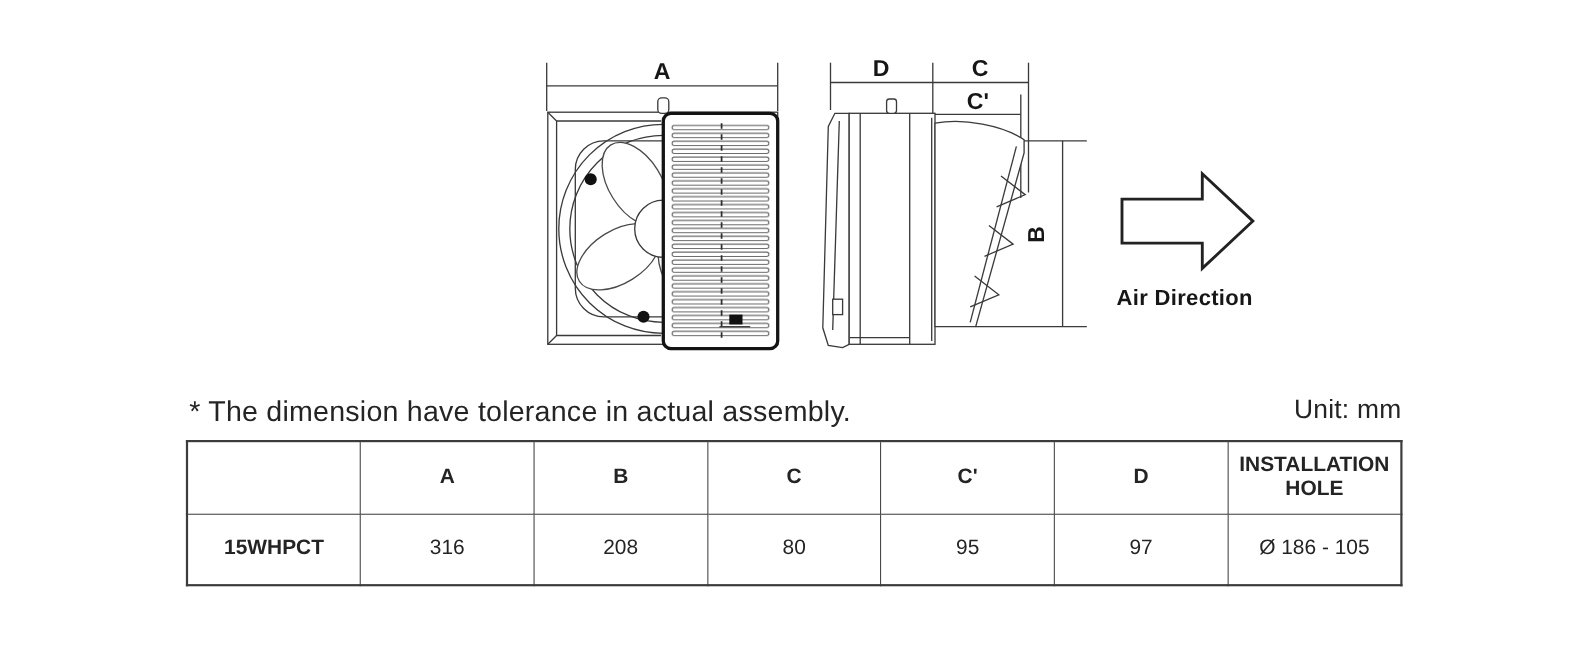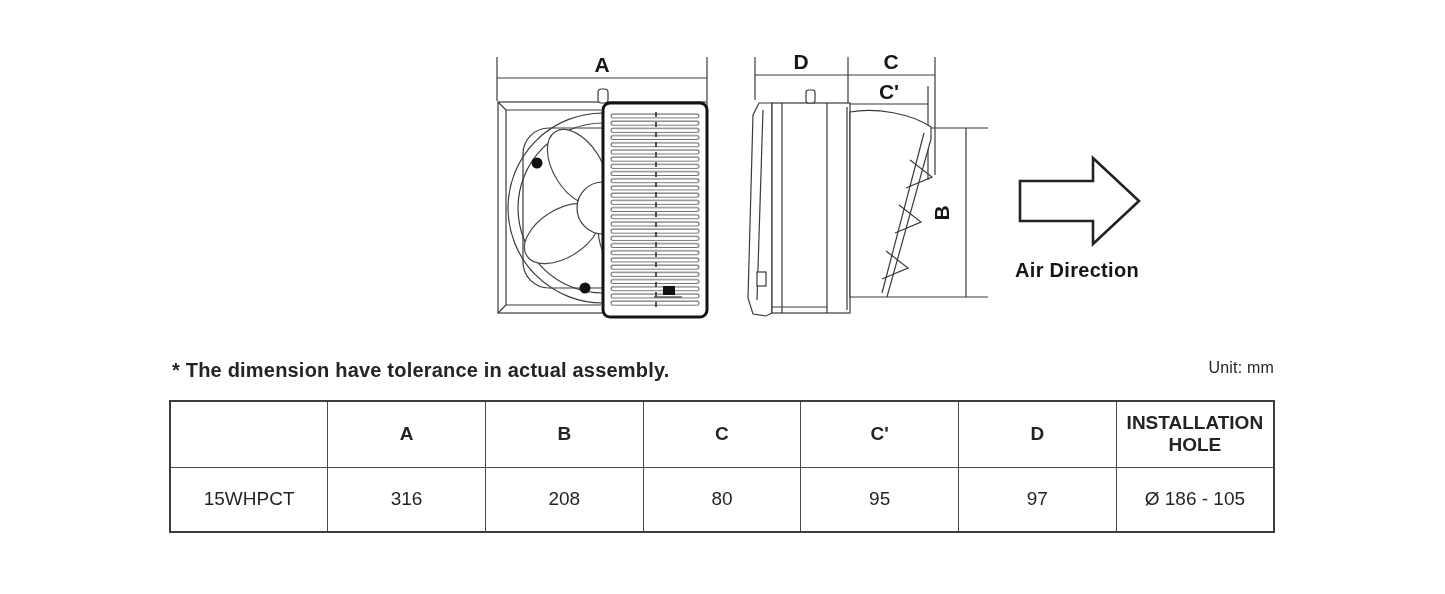--- a/index.html
+++ b/index.html
@@ -15,43 +15,43 @@
   .dim-label{
     font-family:"Liberation Sans",sans-serif;
     font-weight:700;font-size:21px;fill:#161616;
   }
   .arrow-label{
     font-family:"Liberation Sans",sans-serif;
     font-weight:700;font-size:20px;fill:#161616;letter-spacing:.3px;
   }
   .note{
     position:absolute;left:172px;top:359px;
-    font-size:20px;color:#242424;letter-spacing:.2px;font-weight:bold;
+    font-size:26px;color:#242424;letter-spacing:.2px;
   }
   .unit{
     position:absolute;right:171px;top:359px;
-    font-size:16px;color:#242424;letter-spacing:.2px;margin-left:32px;
+    font-size:24px;color:#242424;letter-spacing:.2px;margin-left:32px;
   }
   table.dims{
     position:absolute;left:169px;top:400px;
     width:1106px;height:132px;
     border-collapse:collapse;table-layout:fixed;
     border:2px solid #3c3c3c;
     background:#ffffff;
   }
   table.dims th, table.dims td{
     border:1.5px solid #4a4a4a;
     text-align:center;vertical-align:middle;
     font-size:19px;color:#242424;
     padding:2px 6px;
   }
   table.dims thead tr{height:66px;}
   table.dims tbody tr{height:65px;}
   table.dims th{font-weight:700;line-height:1.15;}
-  td.model-cell{font-weight:400;}
+  td.model-cell{font-weight:700;}
 </style>
 </head>
 <body>
 
 <div class="page">
 
   <svg class="diagram-svg" viewBox="0 0 1445 594">
     <defs>
       <pattern id="slats" patternUnits="userSpaceOnUse" x="609" y="113" width="92" height="7.2">
         <rect x="2" y="1" width="88" height="4" rx="2" fill="#ffffff" stroke="#6a6a6a" stroke-width="1"></rect>

